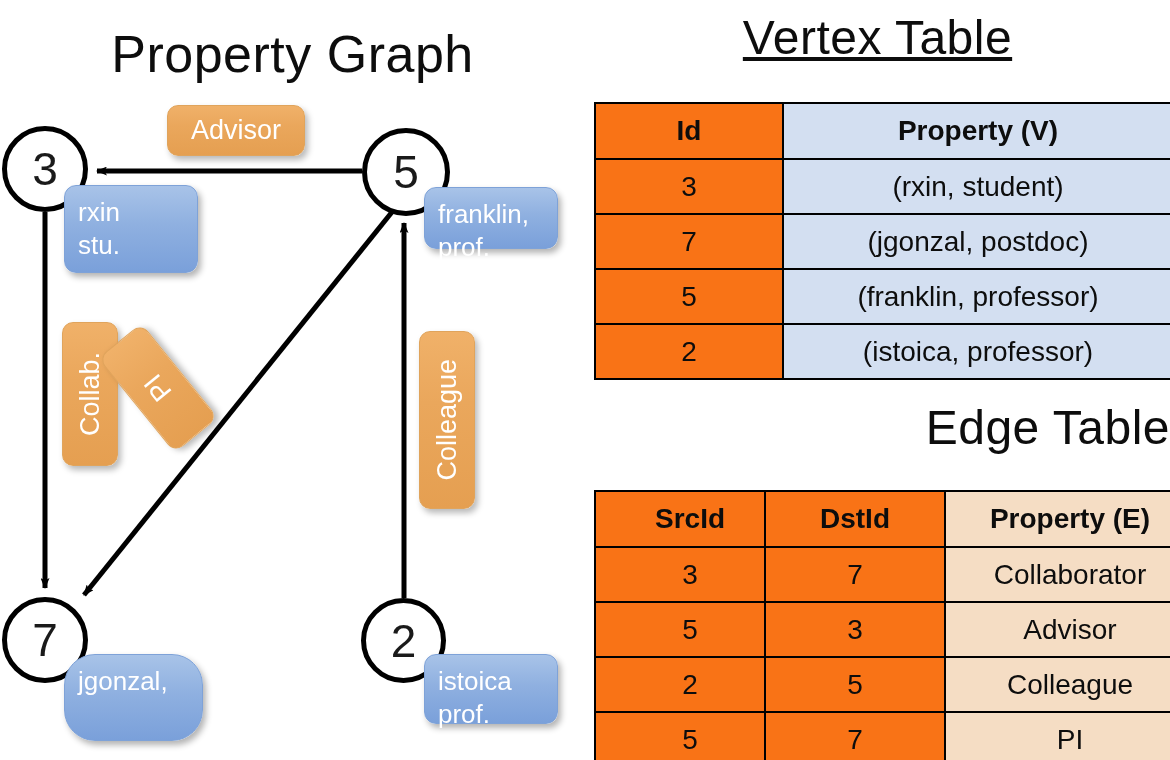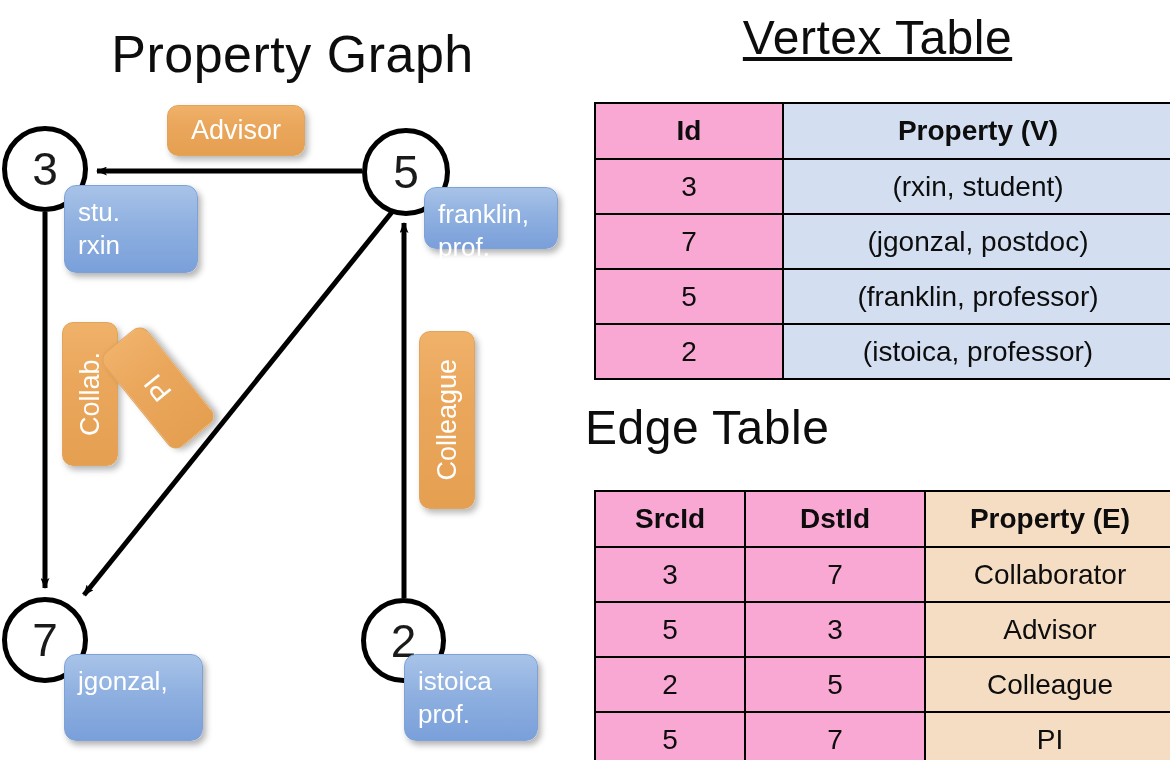--- a/index.html
+++ b/index.html
@@ -32,21 +32,21 @@
     margin-top: 12px;
   }
   #title-vertex-table {
     left: 585px; top: 10px; width: 585px;
     text-align: center;
     font-size: 48px;
     text-decoration: underline;
   }
   #title-edge-table {
     left: 585px; top: 400px; width: 585px;
-    text-align: left;
+    text-align: right;
     font-size: 48px;
   }
 
   
   #graph-panel {
     position: absolute;
     left: 0; top: 0;
     width: 585px; height: 760px;
   }
   #graph-edges {
@@ -84,22 +84,22 @@
     box-shadow: 3px 4px 6px rgba(0,0,0,0.30);
     color: #ffffff;
     font-size: 26px;
     line-height: 1.28;
     padding: 10px 0 0 13px;
     box-sizing: border-box;
     font-family: "Liberation Sans", sans-serif;
   }
   #box-rxin      { left: 64px;  top: 185px; width: 134px; height: 88px; }
   #box-franklin  { left: 424px; top: 187px; width: 134px; height: 62px; }
-  #box-jgonzal   { left: 64px;  top: 654px; width: 139px; height: 87px; }
-  #box-istoica   { left: 404px; top: 654px; width: 134px; height: 87px; }
+  #box-jgonzal   { left: 64px;  top: 654px; width: 139px; height: 87px; border-radius: 31px; }
+  #box-istoica   { left: 424px; top: 654px; width: 134px; height: 70px; }
 
   .prop-box-blue .line { display: block; }
 
   
   .prop-box-orange {
     position: absolute;
     border-radius: 11px;
     background: linear-gradient(to bottom, #f0b169 0%, #eaa75c 40%, #e59f51 100%);
     border: 1px solid #e0a45c;
     box-shadow: 3px 4px 6px rgba(0,0,0,0.28);
@@ -149,40 +149,40 @@
     table-layout: fixed;
   }
   .tbl td, .tbl th {
     border: 2px solid #000000;
     text-align: center;
     font-weight: 400;
     font-size: 28px;
     color: #0d0d0d;
     padding: 0;
     height: 53px;
-    background: #f9a8d4;
+    background: #f97316;
   }
   .tbl th {
     font-weight: 700;
     font-size: 28px;
     height: 54px;
   }
 
   #vertex-table {
     left: 594px; top: 102px;
     width: 574px;
   }
   #vertex-table .col-id    { width: 186px; }
   #vertex-table .col-prop  { width: 388px; background: #d3dff1; }
 
   #edge-table {
     left: 594px; top: 490px;
     width: 574px;
   }
-  #edge-table .col-src  { width: 148px; }
+  #edge-table .col-src  { width: 148px; padding-left: 20px; }
   #edge-table .col-dst  { width: 178px; text-align: center; }
   #edge-table .col-prop { width: 248px; background: #f5ddc4; }
 </style>
 </head>
 <body>
 
 <div class="title" id="title-property-graph">Property Graph</div>
 
 <div class="title" id="title-vertex-table">Vertex Table</div>
 
@@ -213,22 +213,22 @@
     <span>5</span>
   </div>
   <div class="vertex" id="vertex-7">
     <span>7</span>
   </div>
   <div class="vertex" id="vertex-2">
     <span>2</span>
   </div>
 
   <div class="prop-box-blue" id="box-rxin">
+    <span class="line">rxin</span>
     <span class="line">stu.</span>
-    <span class="line">rxin</span>
   </div>
   <div class="prop-box-blue" id="box-franklin">
     <span class="line">franklin,</span>
     <span class="line">prof.</span>
   </div>
   <div class="prop-box-blue" id="box-jgonzal">
     <span class="line">jgonzal,</span>
   </div>
   <div class="prop-box-blue" id="box-istoica">
     <span class="line">istoica</span>

